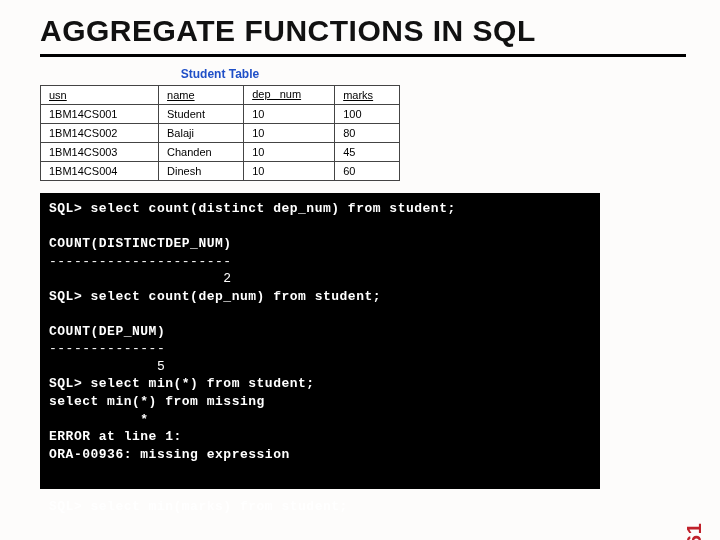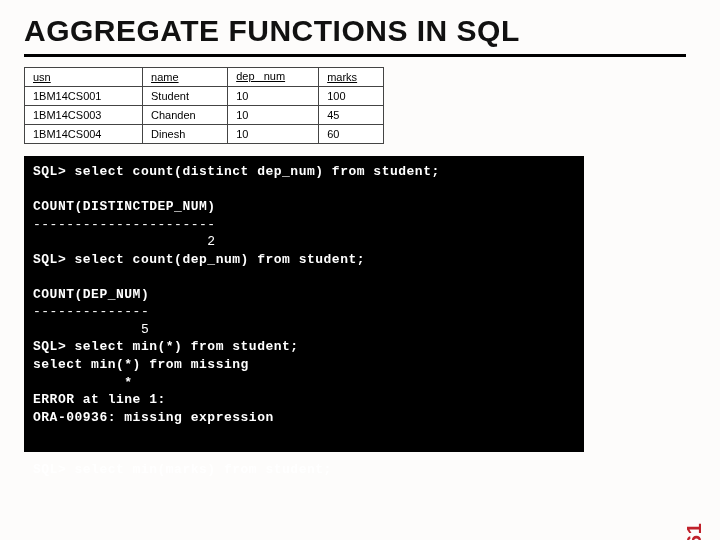--- a/index.html
+++ b/index.html
@@ -6,21 +6,21 @@
   html, body { width: 720px; height: 540px; overflow: hidden; }
   body {
     background: #fdfcfb;
     font-family: Arial, Helvetica, sans-serif;
     position: relative;
   }
   .slide {
     width: 712px;
     height: 540px;
     position: relative;
-    padding: 14px 26px 0 24px;
+    padding: 14px 26px 0 40px;
   }
   .title {
     font-family: Arial, Helvetica, sans-serif;
     font-weight: 700;
     font-size: 30px;
     letter-spacing: 0.5px;
     color: #111;
   }
   .hr {
     height: 3px;
@@ -88,36 +88,43 @@
 </style>
 </head>
 <body>
 
 <div class="slide">
 
   <div class="title">AGGREGATE FUNCTIONS IN SQL</div>
   <div class="hr"></div>
 
   <div class="table-block">
+    <div class="table-caption">Student Table</div>
     <table class="student">
       <thead>
         <tr>
           <th>usn</th>
           <th>name</th>
           <th>dep_
 num</th>
           <th>marks</th>
         </tr>
       </thead>
       <tbody>
         <tr>
           <td>1BM14CS001</td>
           <td>Student</td>
           <td>10</td>
           <td>100</td>
+        </tr>
+        <tr>
+          <td>1BM14CS002</td>
+          <td>Balaji</td>
+          <td>10</td>
+          <td>80</td>
         </tr>
         <tr>
           <td>1BM14CS003</td>
           <td>Chanden</td>
           <td>10</td>
           <td>45</td>
         </tr>
         <tr>
           <td>1BM14CS004</td>
           <td>Dinesh</td>

